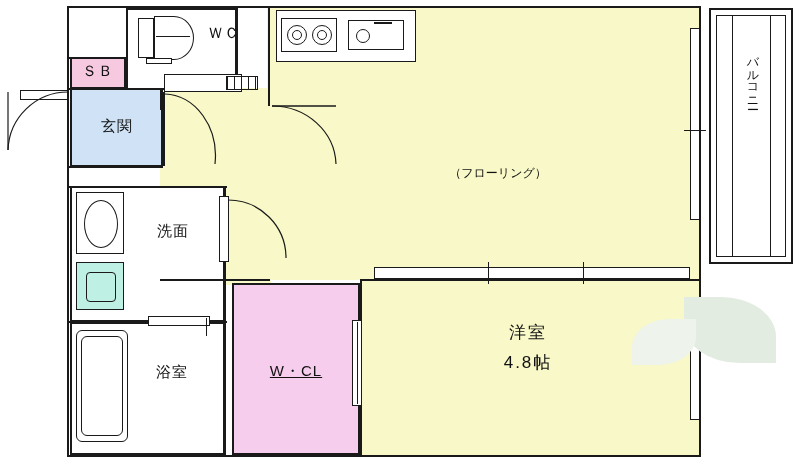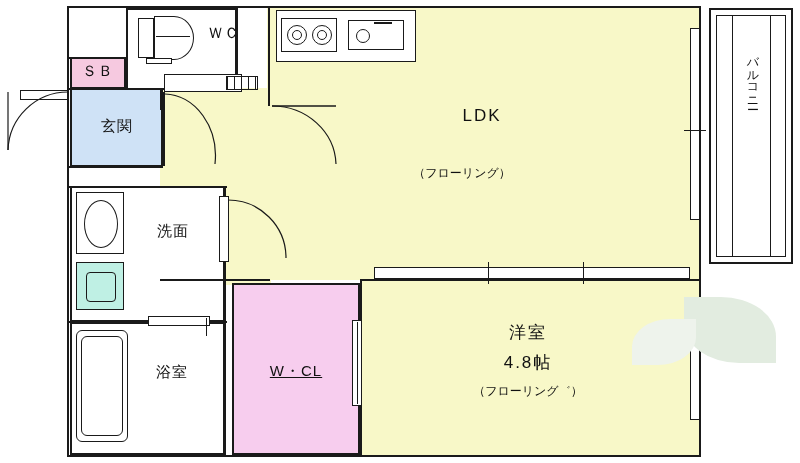--- a/index.html
+++ b/index.html
@@ -233,26 +233,24 @@
     <path d="M2 2 A58 58 0 0 1 60 60" fill="none" stroke="#1a1a1a" stroke-width="1.2"></path>
     <line x1="2" y1="2" x2="2" y2="60" stroke="#1a1a1a" stroke-width="1.6"></line>
   </svg>
   <div class="rect thin fill-white" style="left:219px; top:196px; width:10px; height:66px;"></div>
 
   <div class="rect thin fill-white" style="left:352px; top:320px; width:10px; height:86px;"></div>
   <div class="line" style="left:357px; top:322px; width:1px; height:82px;"></div>
 
   <div class="line wall-h" style="left:160px; top:279px; width:110px;"></div>
 
-  <div class="label lbl-big" style="left:432px; top:105px; width:100px;">LDK</div>
-  <div class="label lbl-small" style="left:392px; top:166px; width:140px;">（フローリング）</div>
+  <div class="label lbl-small" style="left:428px; top:166px; width:140px;">（フローリング）</div>
 
   <div class="label lbl-big" style="left:478px; top:322px; width:100px;">洋室</div>
   <div class="label lbl-big" style="left:478px; top:352px; width:100px;">4.8帖</div>
-  <div class="label lbl-small" style="left:458px; top:384px; width:140px;">（フローリング゛）</div>
 
   <div class="label lbl-mid" style="left:246px; top:362px; width:100px;text-decoration:underline;">W・CL</div>
 
   <div class="label lbl-mid" style="left:79px; top:117px; width:76px;">玄関</div>
 
   <div class="label lbl-mid" style="left:74px; top:62px; width:48px;">ＳＢ</div>
 
   <div class="label lbl-mid" style="left:202px; top:24px; width:44px;">ＷＣ</div>
 
   <div class="label lbl-mid" style="left:136px; top:222px; width:74px;">洗面</div>

